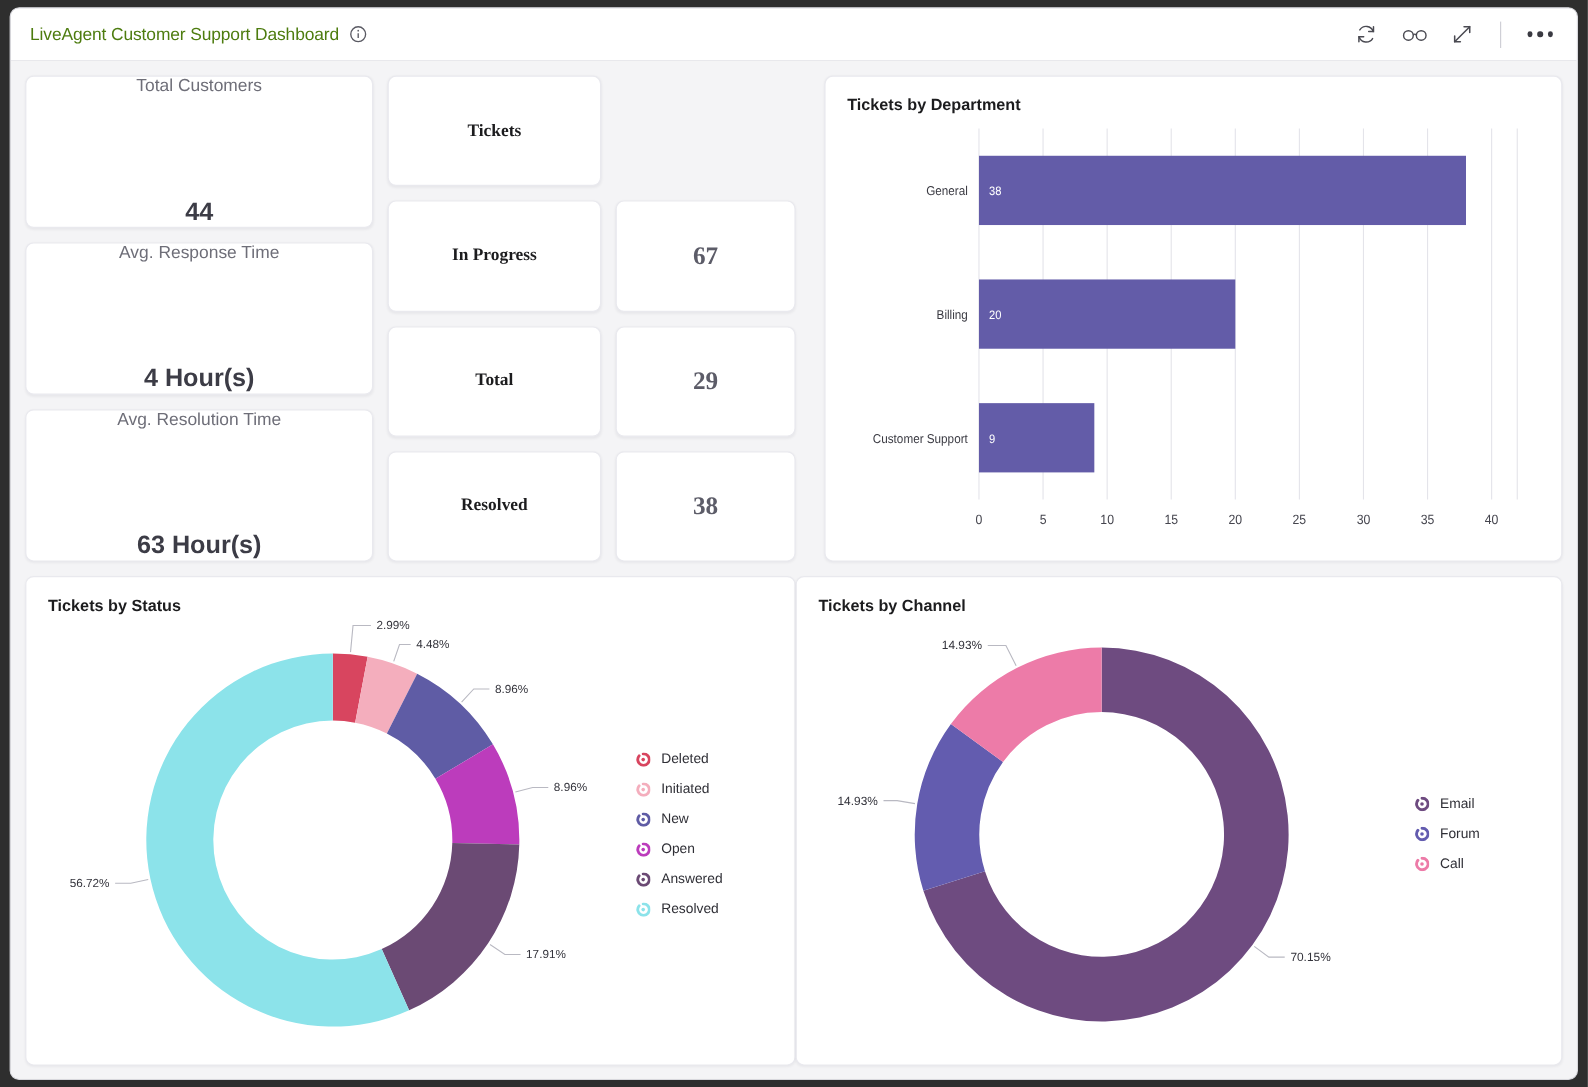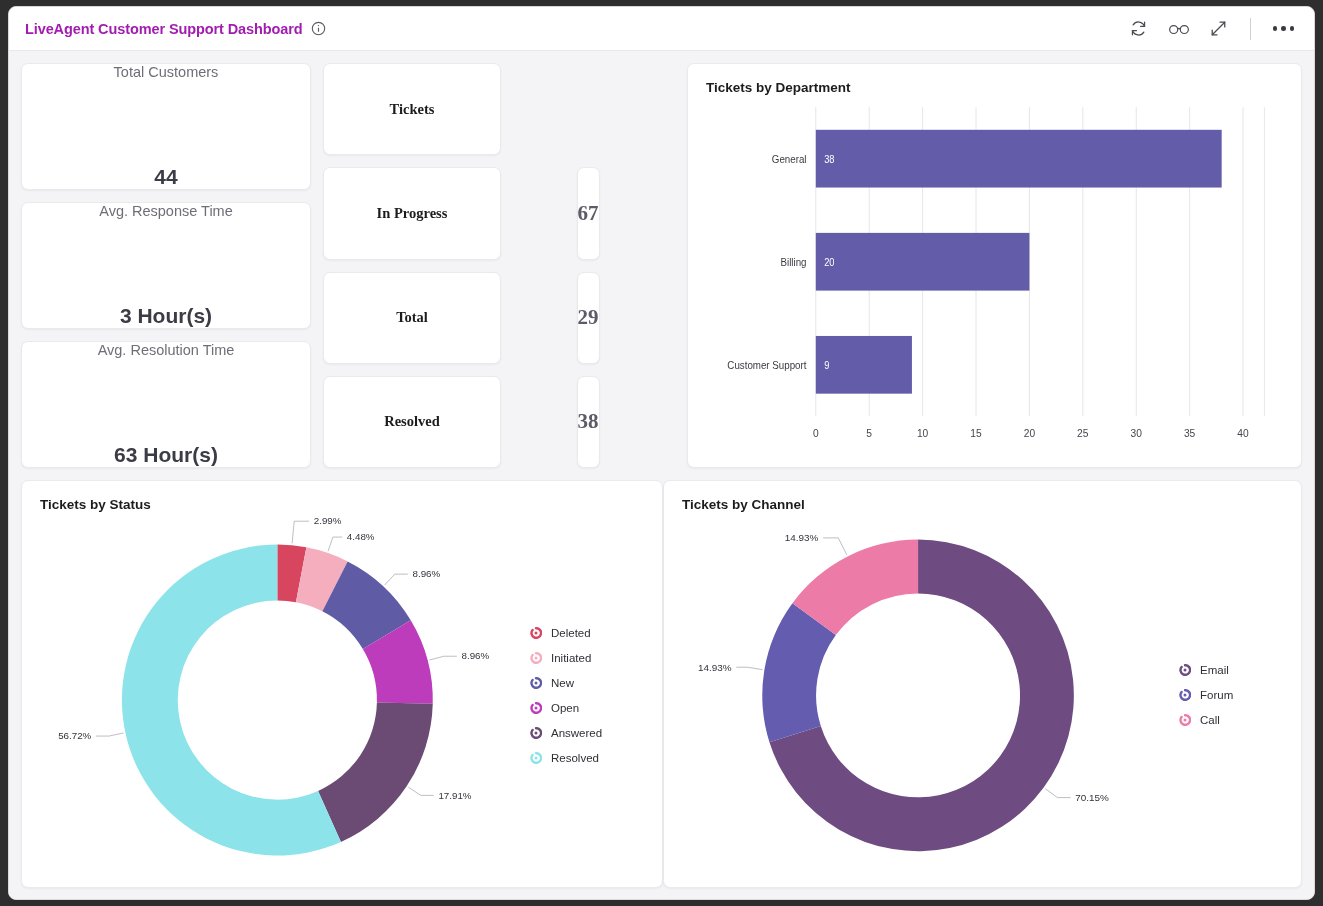--- a/index.html
+++ b/index.html
@@ -29,22 +29,22 @@
     height: 44px;
     min-height: 44px;
     background: #ffffff;
     border-bottom: 1px solid #e8e8ec;
     display: flex;
     align-items: center;
     padding: 0 18px 0 16px;
   }
   .title-text {
     font-size: 14.5px;
-    font-weight: 700;
-    color: #a21caf;
+    font-weight: 400;
+    color: #4d7c0f;
     letter-spacing: -0.1px;
   }
   .info-icon {
     margin-left: 8px;
     display: inline-flex;
     align-items: center;
     color: #5a5a63;
   }
   .titlebar-actions {
     margin-left: auto;
@@ -125,21 +125,20 @@
     display: flex;
     flex-direction: column;
     gap: 12px;
   }
   .kpi-col-right {
     width: 150px;
     min-width: 150px;
     display: flex;
     flex-direction: column;
     gap: 12px;
-    align-items: center;
   }
   .kpi-col-right .spacer-card {
     visibility: hidden;
   }
 
   .card-eq { flex: 1; }
 
   .dates-card {
     padding: 16px 16px;
     display: flex;
@@ -326,21 +325,21 @@
         <div class="kpi-col-left">
 
 
           <div class="card card-eq stat-card">
             <div class="stat-label">Total Customers</div>
             <div class="stat-value">44</div>
           </div>
 
           <div class="card card-eq stat-card">
             <div class="stat-label">Avg. Response Time</div>
-            <div class="stat-value">3 Hour(s)</div>
+            <div class="stat-value">4 Hour(s)</div>
           </div>
 
           <div class="card card-eq stat-card">
             <div class="stat-label">Avg. Resolution Time</div>
             <div class="stat-value">63 Hour(s)</div>
           </div>
         </div>
 
         <div class="kpi-col-mid">
           <div class="card card-eq center-card">

